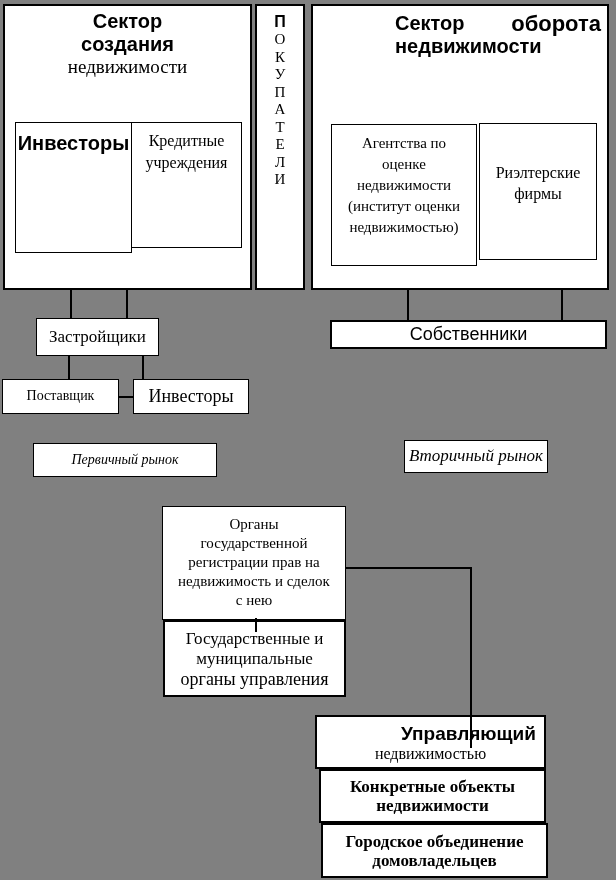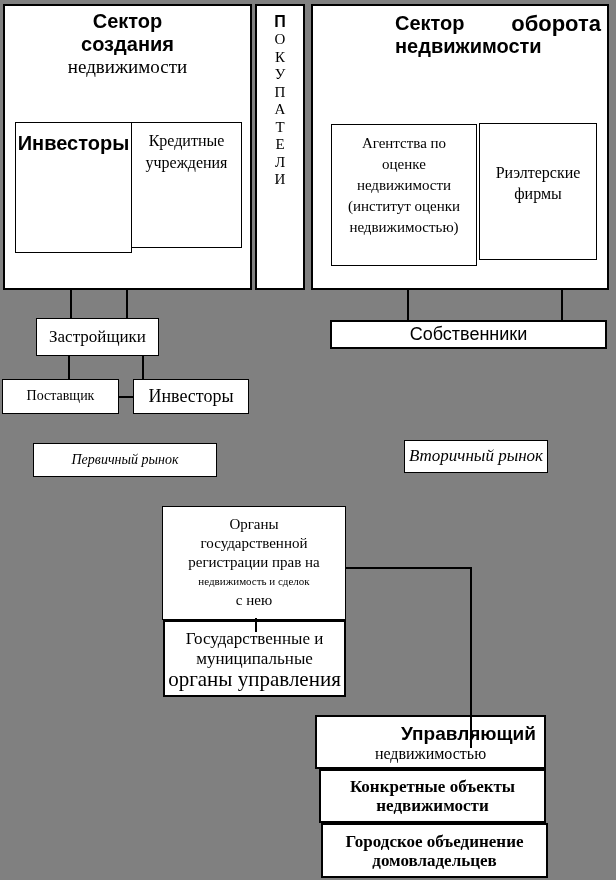--- a/index.html
+++ b/index.html
@@ -109,28 +109,28 @@
   </div>
 
   <div class="box center" style="left:404px;top:440px;width:144px;height:33px;">
     <span class="italic" style="font-size:17px;">Вторичный рынок</span>
   </div>
 
   <div class="box" style="left:162px;top:506px;width:184px;height:114px;padding-top:8px;">
     <span style="font-size:15px;line-height:19px;">Органы</span>
     <span style="font-size:15px;line-height:19px;">государственной</span>
     <span style="font-size:15px;line-height:19px;">регистрации прав на</span>
-    <span style="font-size:11px;line-height:19px;text-align:right;">недвижимость и сделок</span>
+    <span style="font-size:15px;line-height:19px;text-align:right;">недвижимость и сделок</span>
     <span style="font-size:15px;line-height:19px;">с нею</span>
   </div>
 
   <div class="box b2 center" style="left:163px;top:620px;width:183px;height:77px;">
     <span style="font-size:17px;line-height:20px;">Государственные и</span>
     <span style="font-size:17px;line-height:20px;">муниципальные</span>
-    <span style="font-size:21px;line-height:20px;">органы управления</span>
+    <span style="font-size:18px;line-height:20px;">органы управления</span>
   </div>
 
   <div class="line" style="left:255px;top:618px;width:2px;height:14px;"></div>
 
   <div class="box b2" style="left:315px;top:715px;width:231px;height:54px;padding-top:6px;">
     <span class="sans bold" style="font-size:19px;line-height:21px;width:100%;padding-left:76px;box-sizing:border-box;">Управляющий</span>
     <span style="font-size:16px;line-height:19px;">недвижимостью</span>
     <div class="inner-line" style="left:153px;top:-2px;width:2px;height:33px;"></div>
   </div>
 

